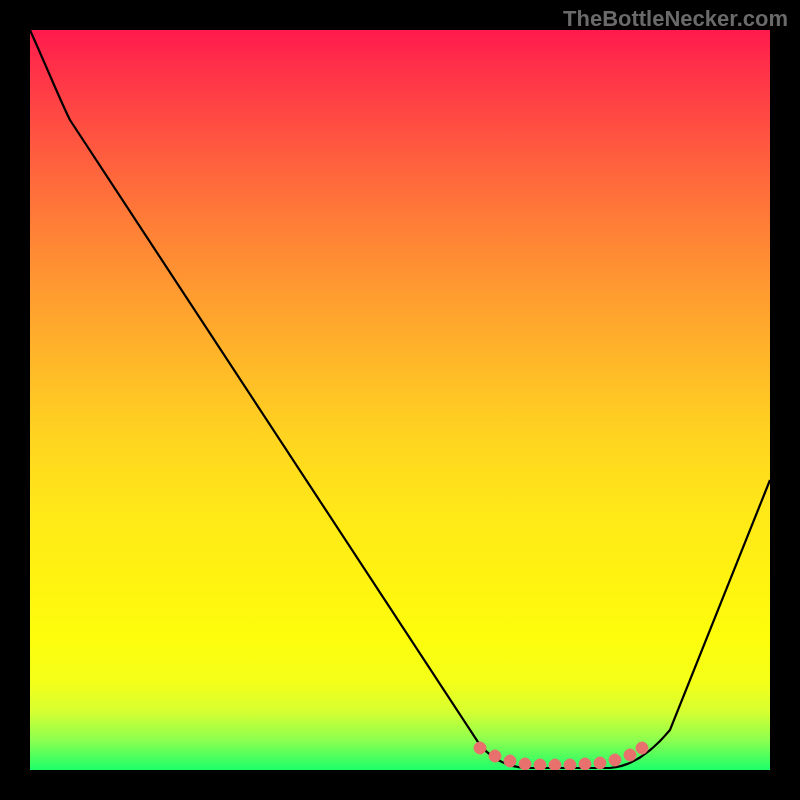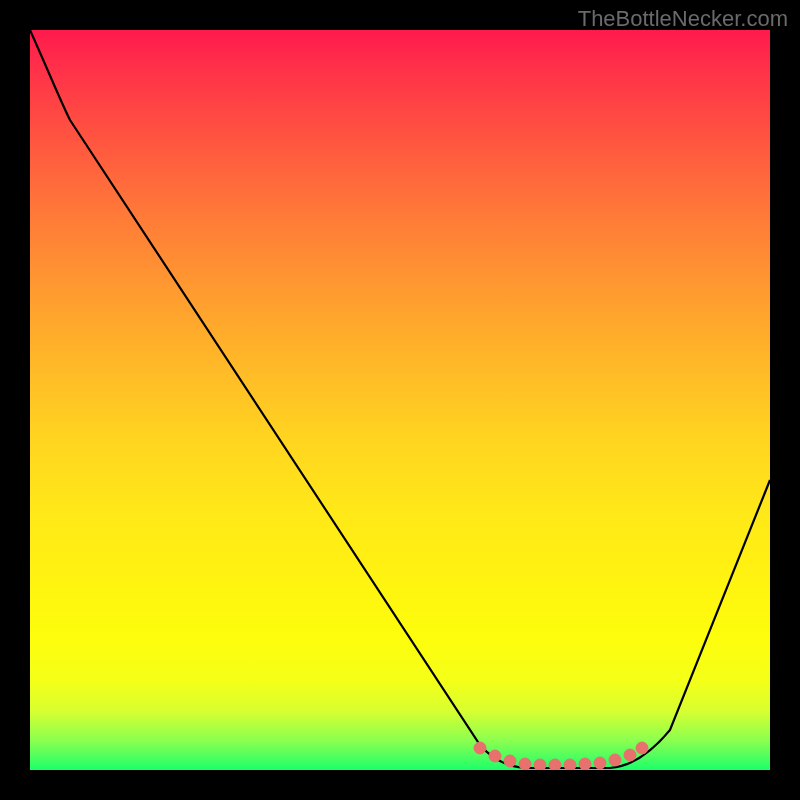--- a/index.html
+++ b/index.html
@@ -10,21 +10,21 @@
     background: #000;
     position: relative;
     font-family: Arial, sans-serif;
   }
   .watermark {
     position: absolute;
     top: 6px;
     right: 12px;
     color: #6a6a6a;
     font-size: 22px;
-    font-weight: 400;
+    font-weight: 700;
     z-index: 10;
   }
   .plot-area {
     position: absolute;
     left: 30px;
     top: 30px;
     width: 740px;
     height: 740px;
   }
   .gradient-bg {

